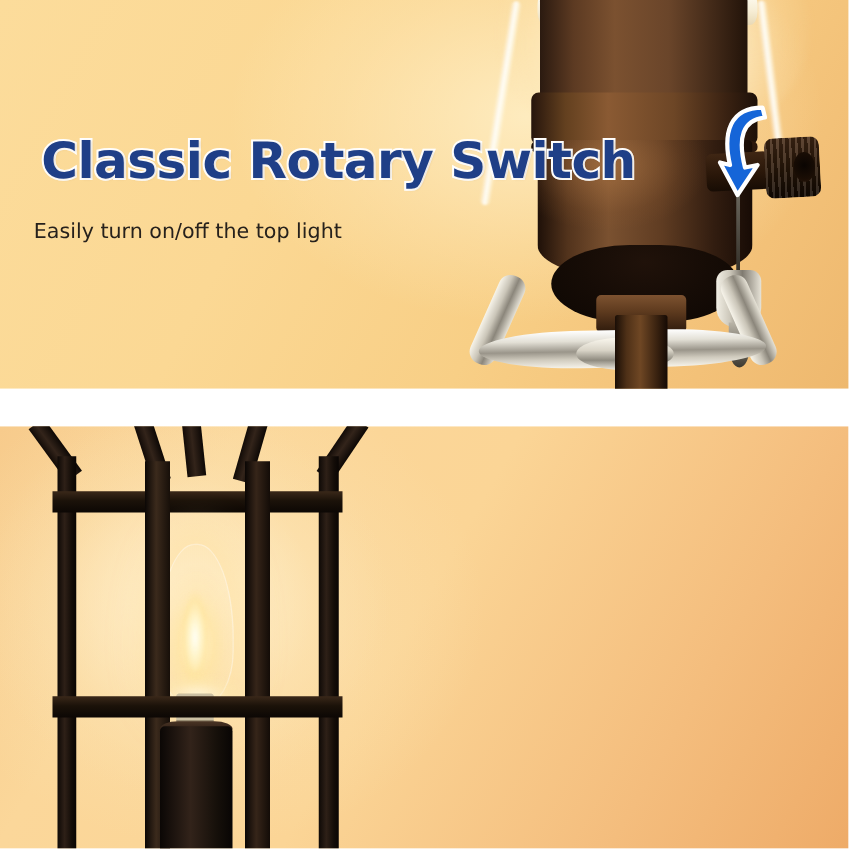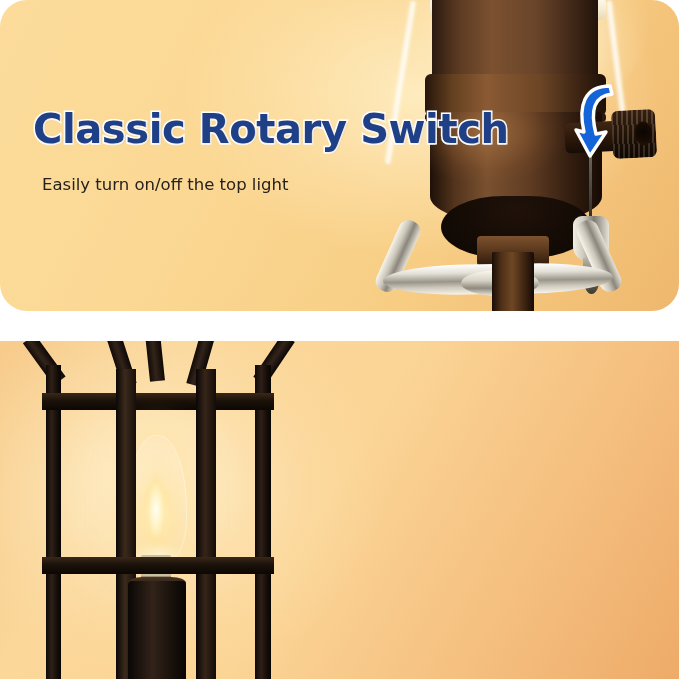--- a/index.html
+++ b/index.html
@@ -19,21 +19,21 @@
     background: #ffffff;
   }
 
   
   .panel {
     position: absolute;
     left: 0;
     width: 679px;
     overflow: hidden;
   }
-  #panel-top   { top: 0;     height: 311px; border-radius: 27px; }
+  #panel-top   { top: 0;     height: 311px; }
   #panel-bottom{ top: 341px; height: 338px; }
 
   .panel-bg {
     position: absolute;
     inset: 0;
   }
   #bg-top {
     background:
       radial-gradient(ellipse 330px 230px at 62% 30%,
           rgba(255,240,200,0.85) 0%, rgba(255,235,190,0.35) 45%, rgba(255,228,175,0) 72%),
@@ -76,21 +76,21 @@
     font-size: 40px;
   }
 
   .subtext {
     position: absolute;
     font-family: "DejaVu Sans", sans-serif;
     color: #26211c;
     line-height: 1.38;
   }
   #subtext-top {
-    left: 42px;
+    left: 27px;
     top: 174px;
     font-size: 16.5px;
     white-space: nowrap;
   }
 
   
   #socket-scene {
     position: absolute;
     left: 0; top: 0;
     width: 679px; height: 333px;

